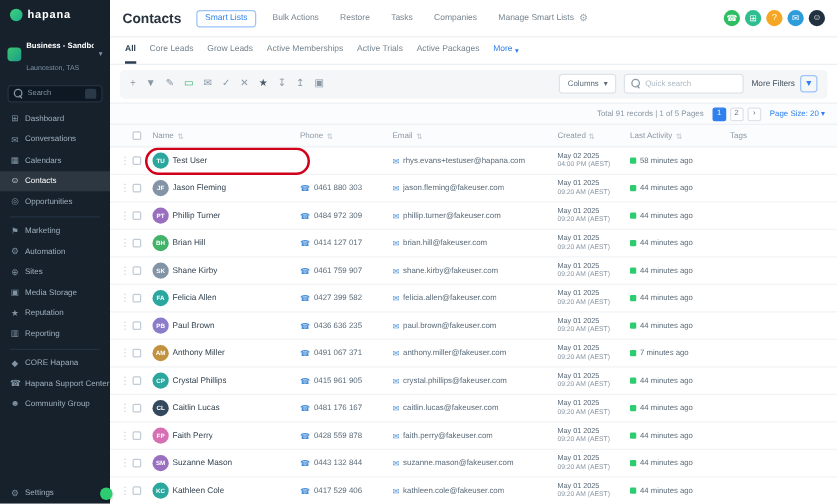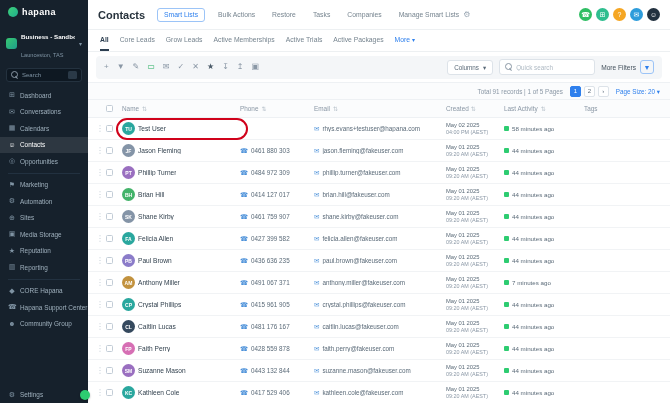--- a/index.html
+++ b/index.html
@@ -4,21 +4,21 @@
 <style>
   * { box-sizing: border-box; margin: 0; padding: 0; }
   html,body { width:670px; height:403px; overflow:hidden; }
   body { font-family:"Liberation Sans", sans-serif; background:#fff; position:relative; }
   .app { width:670px; height:403px; display:flex; position:relative; overflow:hidden; }
 
   
   .sidebar { width:88px; background:#16212c; color:#9fb0bd; display:flex; flex-direction:column; flex-shrink:0; position:relative; }
   .logo-row { display:flex; align-items:center; gap:4px; padding:7px 8px 4px 8px; }
   .logo-mark { width:10px; height:10px; border-radius:50%; background:linear-gradient(135deg,#3ed17a,#1fae8e); flex-shrink:0; }
-  .logo-text { color:#fff; font-size:9px; font-weight:700; letter-spacing:.4px; }
+  .logo-text { color:#fff; font-size:9px; font-weight:700; letter-spacing:.4px;font-family:Liberation Mono, monospace; }
   .workspace { display:flex; align-items:center; gap:4px; padding:4px 6px; cursor:pointer; }
   .ws-icon { width:11px; height:11px; border-radius:3px; background:linear-gradient(135deg,#37c871,#1f9d8b); flex-shrink:0; }
   .ws-texts { flex:1; overflow:hidden; }
   .ws-name { color:#fff; font-size:6.2px; font-weight:700; white-space:nowrap; overflow:hidden; }
   .ws-loc { color:#7f93a3; font-size:5.6px; white-space:nowrap; overflow:hidden; }
   .ws-caret { color:#7f93a3; font-size:6px; }
   .side-search { margin:3px 6px 5px 6px; height:14px; background:#0e1822; border:1px solid #24323f; border-radius:3px; display:flex; align-items:center; gap:3px; padding:0 4px; }
   .side-search .ss-text { font-size:6px; color:#7f93a3; flex:1; }
   .ss-badge { width:9px; height:8px; background:#2a3947; border-radius:1.5px; }
   .mag { position:relative; width:8px; height:8px; display:inline-block; flex-shrink:0; }

